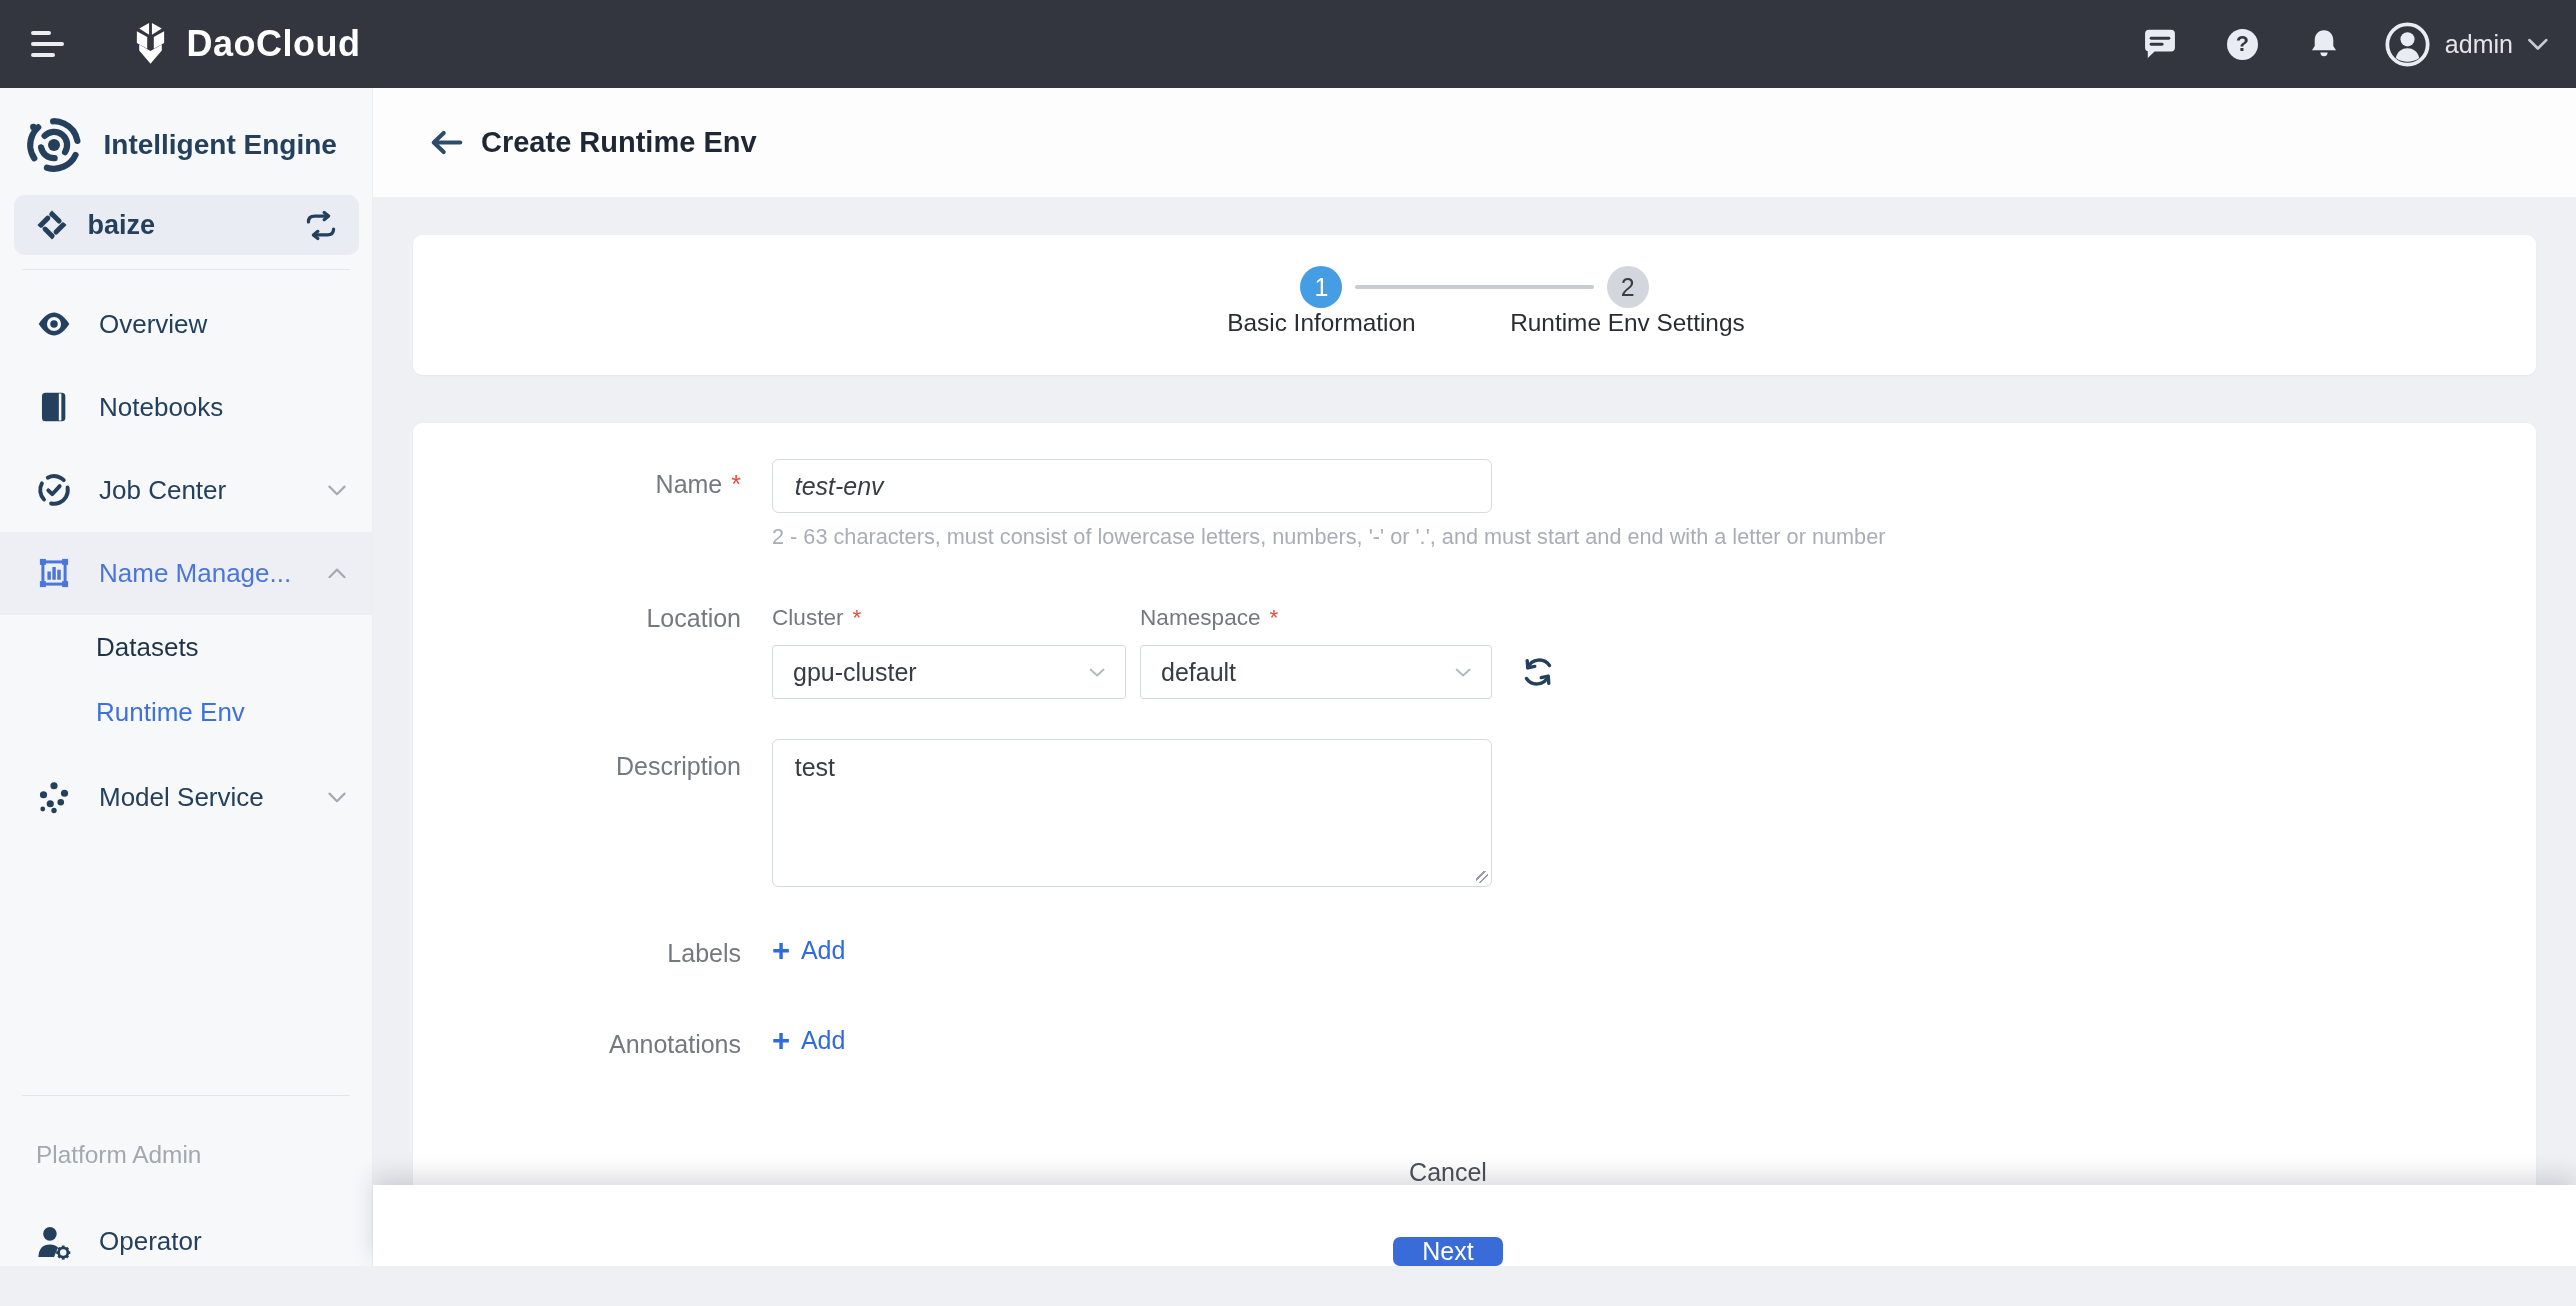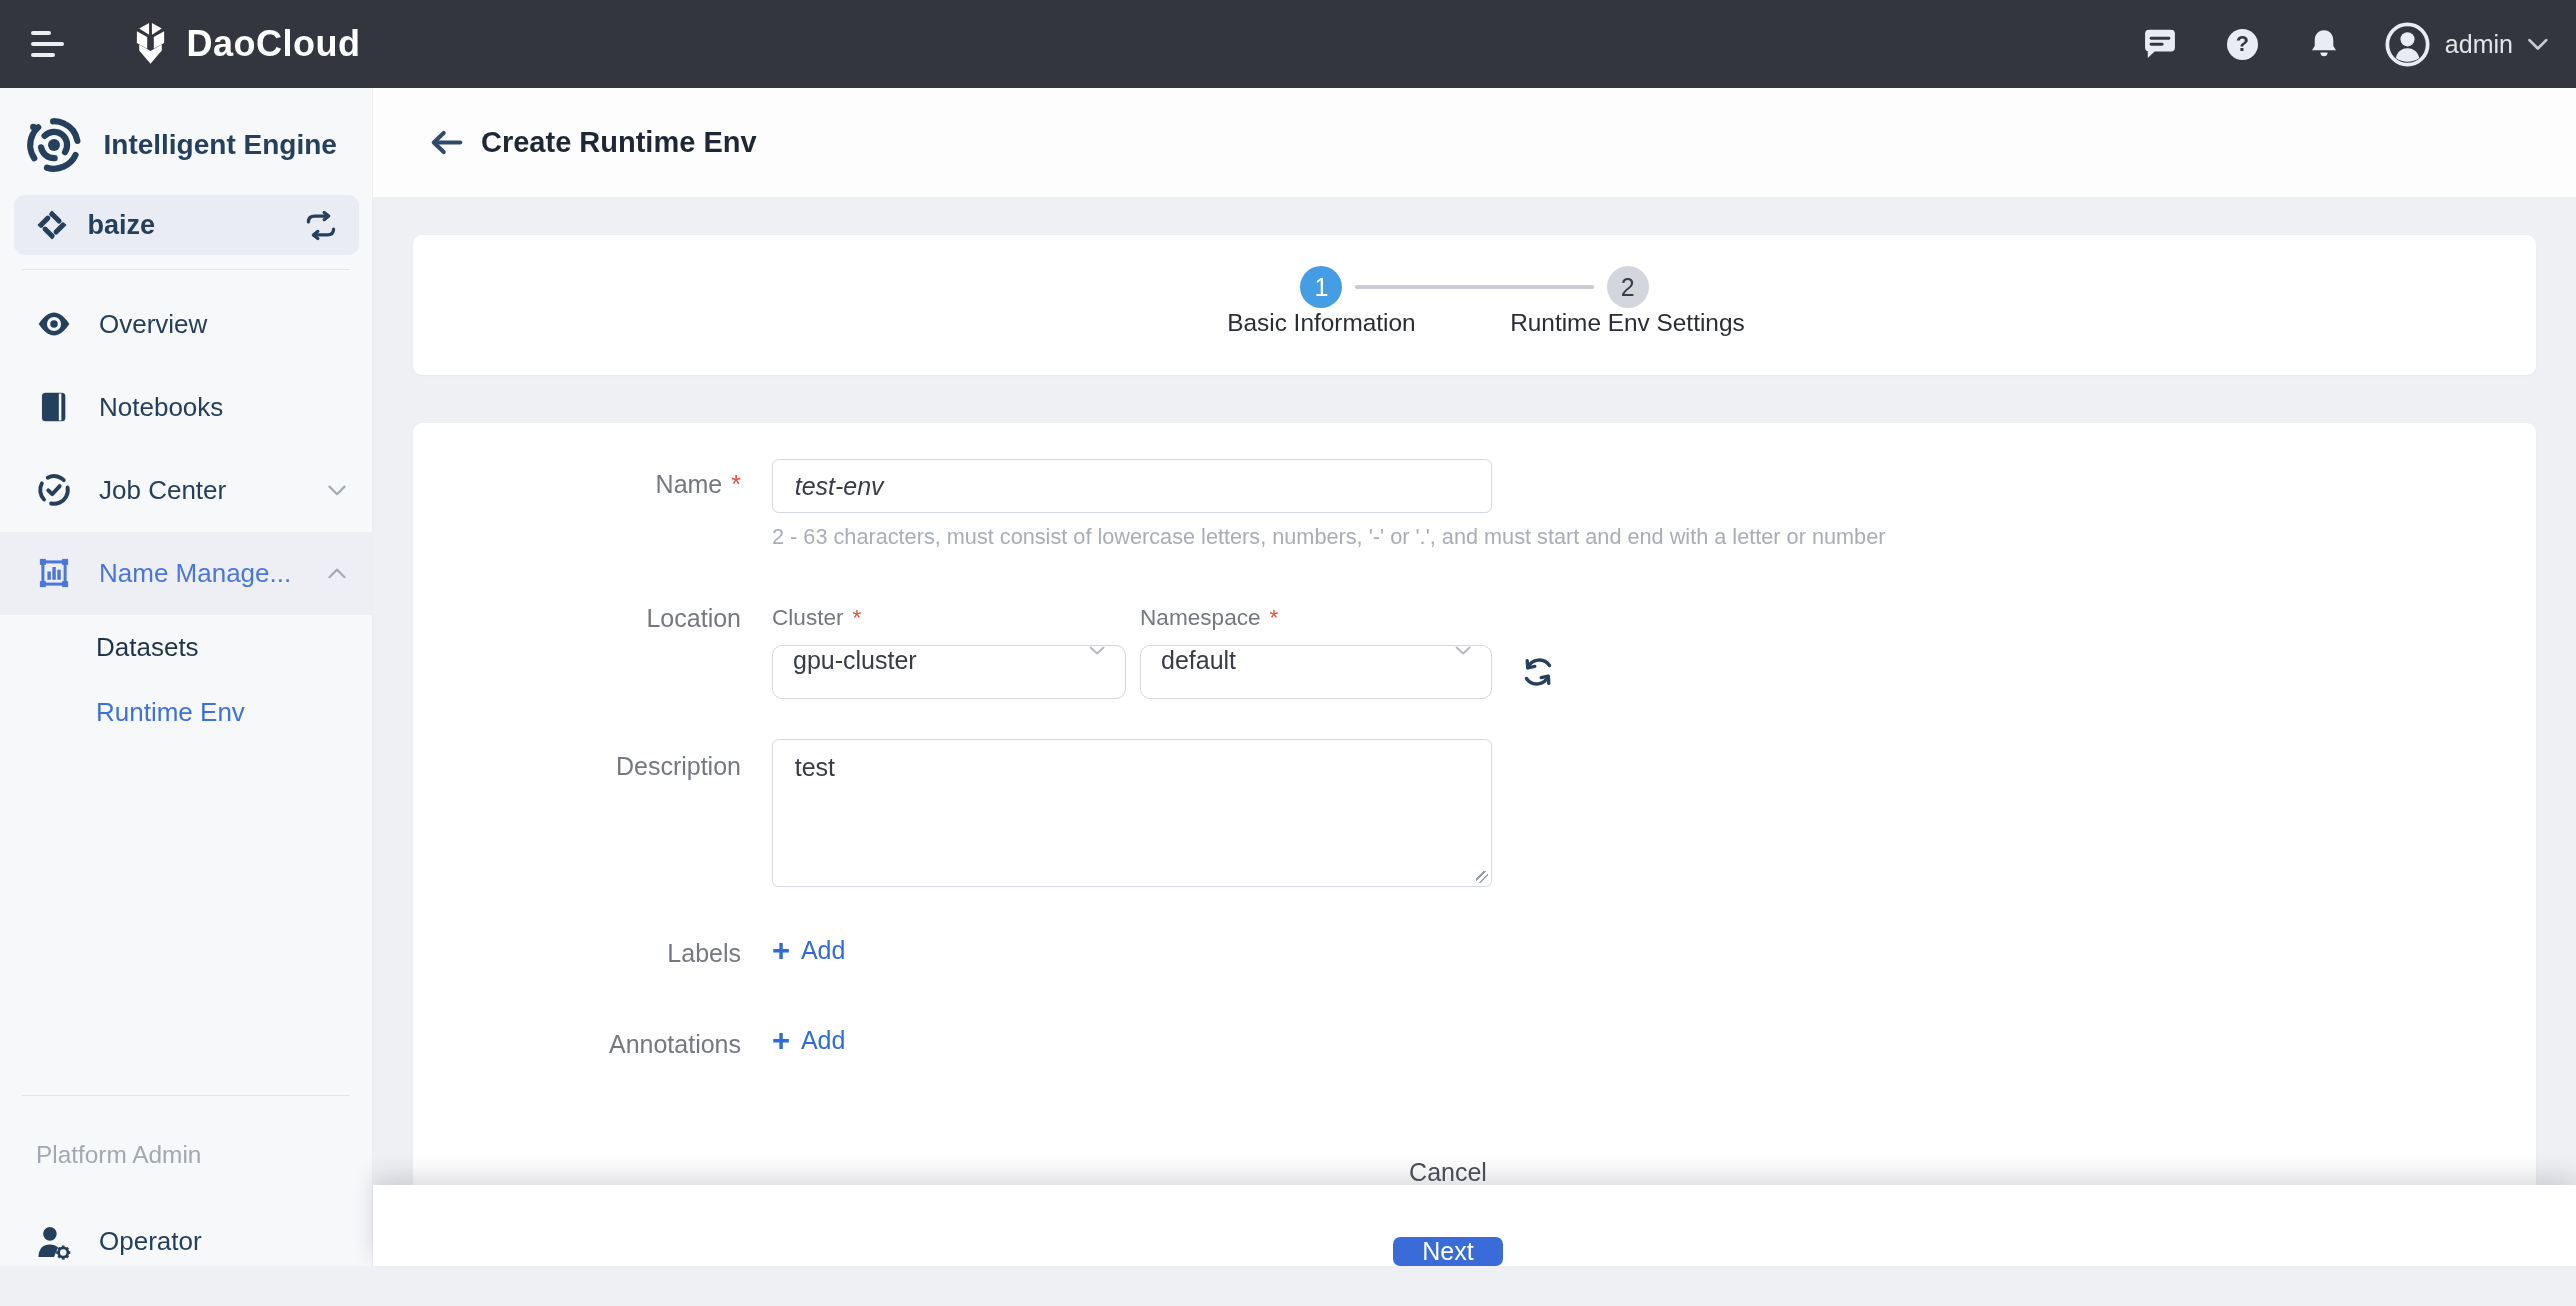--- a/index.html
+++ b/index.html
@@ -85,22 +85,22 @@
   .form-card { margin:48px 40px 0; height:789px; position:relative; }
   .f-label { position:absolute; left:0; width:328px; text-align:right; font-size:25px; color:#74787f; }
   .req { color:#e34d3c; margin-left:9px; font-size:25px; }
   .text-input {
     position:absolute; left:359px; width:720px; height:54px; border:1.4px solid #d4d8df; border-radius:6.3px;
     font-size:25px; color:#383c44; padding:0 21.7px; font-family:"Liberation Sans",sans-serif; background:#fff; outline:none;font-style:italic;
   }
   .help-text { position:absolute; left:359px; top:101px; font-size:21.7px; color:#a9adb6; }
   .sub-label { position:absolute; font-size:22.6px; color:#74787f; }
   .select {
-    position:absolute; height:54px; border:1.4px solid #d4d8df; border-radius:10px; background:#fff;
-    display:flex; padding:0 20px; font-size:25px; color:#383c44; cursor:pointer;
+    position:absolute; height:54px; border:1.4px solid #d4d8df; border-radius:3px; background:#fff;
+    display:flex; align-items:center; padding:0 20px; font-size:25px; color:#383c44; cursor:pointer;
   }
   .select .chev { margin-left:auto; }
   .refresh-btn { position:absolute; width:36px; height:36px; cursor:pointer; }
   .textarea-wrap { position:absolute; left:359px; top:316px; width:720px; height:148px; }
   .textarea-wrap textarea {
     width:100%; height:100%; border:1.4px solid #d4d8df; border-radius:6.3px; resize:none; outline:none;
     font-size:25px; color:#383c44; padding:12.6px 21.7px; font-family:"Liberation Sans",sans-serif;
   }
   .resize-handle {
     position:absolute; right:3.6px; bottom:3.6px; width:12.6px; height:12.6px; pointer-events:none;
@@ -275,20 +275,39 @@
     </div>
 
     <div class="nav-item child">
       <span class="nav-label">Datasets</span>
     </div>
 
     <div class="nav-item child selected">
       <span class="nav-label">Runtime Env</span>
     </div>
 
+    <div class="nav-item" style="margin-top:10.8px;">
+      <span class="nav-icon">
+        <svg width="36" height="36" viewBox="0 0 24 24" fill="#24405c">
+          <circle cx="12" cy="4.5" r="2.4"></circle>
+          <circle cx="5" cy="10.5" r="2.4"></circle>
+          <circle cx="19" cy="9.5" r="2.4"></circle>
+          <circle cx="9.5" cy="16.5" r="2.4"></circle>
+          <circle cx="16.5" cy="15.5" r="2.2"></circle>
+          <circle cx="12" cy="21" r="1.8"></circle>
+          <circle cx="4.5" cy="20" r="1.6"></circle>
+        </svg>
+      </span>
+      <span class="nav-label">Model Service</span>
+      <span class="nav-chev">
+        <svg width="20" height="10.8" viewBox="0 0 18 10">
+            <polyline points="2,1.5 9,8.5 16,1.5" fill="none" stroke="#a4aab3" stroke-width="2" stroke-linecap="round" stroke-linejoin="round"></polyline>
+          </svg>
+      </span>
+    </div>
 
     <div class="sidebar-bottom">
       <div class="side-divider"></div>
       <div class="section-label">Platform Admin</div>
       <div class="operator-row">
         <span class="nav-icon">
           <svg width="38" height="38" viewBox="0 0 28 28">
             <circle cx="11" cy="8" r="5" fill="#24405c"></circle>
             <path d="M2.5 25 Q3 15.8 11 15.8 Q14.8 15.8 17 18 L14 25 Z" fill="#24405c"></path>
             <g stroke="#24405c" stroke-width="2" fill="none">

